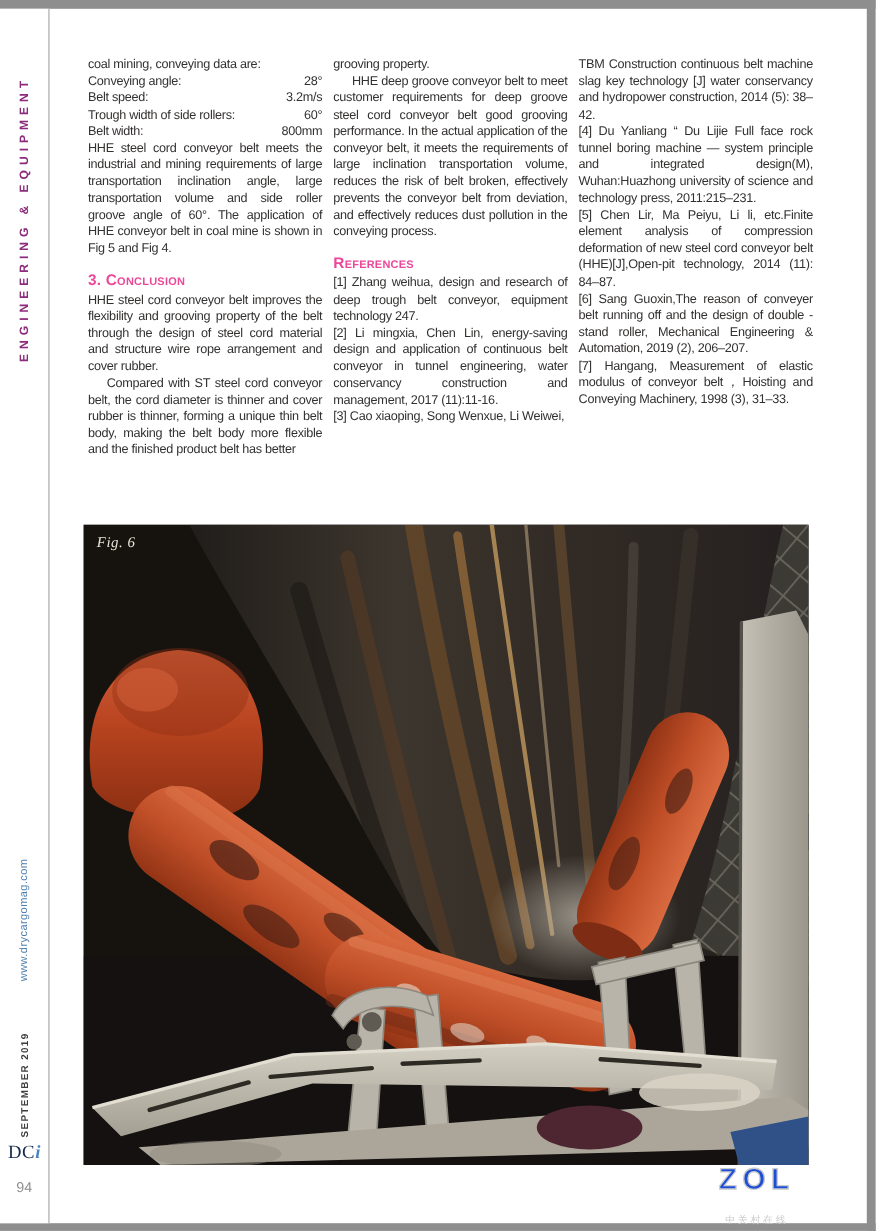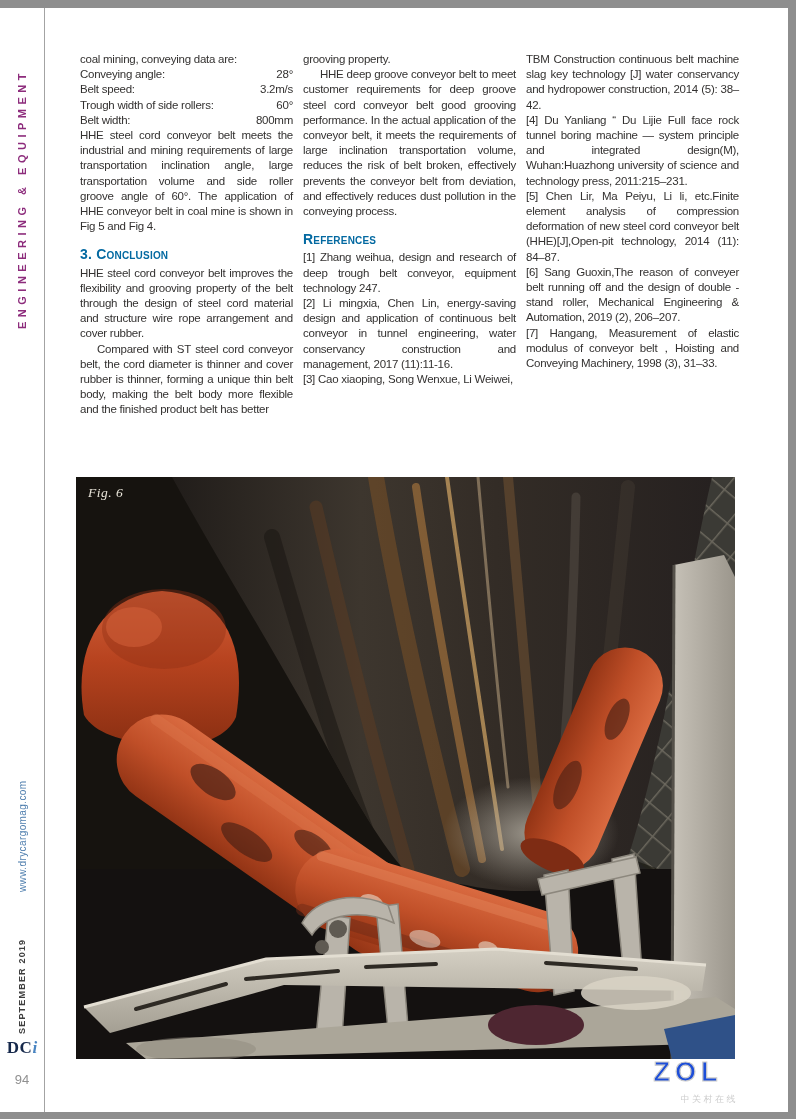--- a/index.html
+++ b/index.html
@@ -10,42 +10,42 @@
   .bar-right{position:absolute;left:788px;top:0;width:8px;height:1119px;background:#8e8e8e;}
   .bar-bottom{position:absolute;left:0;top:1112px;width:796px;height:7px;background:#8e8e8e;}
   
   .sidebar{position:absolute;left:0;top:8px;width:44px;height:1104px;border-right:1px solid #a3a3a3;background:#fff;}
   .vtext{writing-mode:vertical-rl;transform:rotate(180deg);position:absolute;left:0;width:100%;
          display:flex;align-items:center;justify-content:center;white-space:nowrap;}
   .v-section{top:46px;height:290px;color:#8d2c7c;font-weight:bold;font-size:11px;letter-spacing:4.5px;}
   .v-site{top:756px;height:145px;color:#4d7dad;font-size:10px;letter-spacing:0.4px;}
   .v-issue{top:932px;height:92px;color:#3d3d3d;font-weight:bold;font-size:9px;letter-spacing:1.2px;}
   .dci{position:absolute;left:2px;top:1030px;width:40px;text-align:center;font-family:"Liberation Serif",serif;font-size:17px;}
-  .dci .dc{font-weight:bold;color:#15284b;letter-spacing:0.5px;}
+  .dci .dc{font-weight:normal;color:#15284b;letter-spacing:0.5px;}
   .dci .i{font-style:italic;color:#4a85c2;font-weight:bold;}
   .pagenum{position:absolute;left:2px;top:1064px;width:40px;text-align:center;color:#909090;font-size:13px;}
   
   .content{position:absolute;left:80px;top:52px;width:659px;display:flex;gap:10px;}
   .col{width:213px;font-size:11.5px;line-height:15.2px;letter-spacing:-0.25px;text-align:justify;}
   .col p{margin:0;}
   .specrow{display:flex;justify-content:space-between;}
   .gap{margin-top:15px;}
   .indent{text-indent:17px;}
-  .hd{color:#0369a1;font-weight:bold;font-size:14px;font-variant:small-caps;letter-spacing:0.2px;
+  .hd{color:#ec4899;font-weight:bold;font-size:14px;font-variant:small-caps;letter-spacing:0.2px;
       margin:13px 0 3px 0;text-align:left;}
   
   .figure{position:absolute;left:76px;top:477px;width:659px;height:582px;background:#16130f;}
   .figure svg{display:block;width:659px;height:582px;}
   .fig-label{position:absolute;left:12px;top:8px;color:#e9e5da;font-family:"Liberation Serif",serif;
              font-style:italic;font-size:13.5px;letter-spacing:0.5px;}
   
   .wm{position:absolute;left:638px;top:1058px;width:100px;text-align:center;}
   .wm-main{font-size:27px;font-weight:bold;letter-spacing:5px;color:#1d4ed8;
            -webkit-text-stroke:1.2px #cbcbcb;line-height:28px;}
-  .wm-sub{font-size:9px;color:#cdcdcd;letter-spacing:2.5px;margin-top:7px;text-align:right;}
+  .wm-sub{font-size:9px;color:#cdcdcd;letter-spacing:2.5px;margin-top:17px;}
 </style>
 </head>
 <body>
 
 <div class="page">
 
   <div class="bar-top"></div>
   <div class="bar-right"></div>
   <div class="bar-bottom"></div>
 

